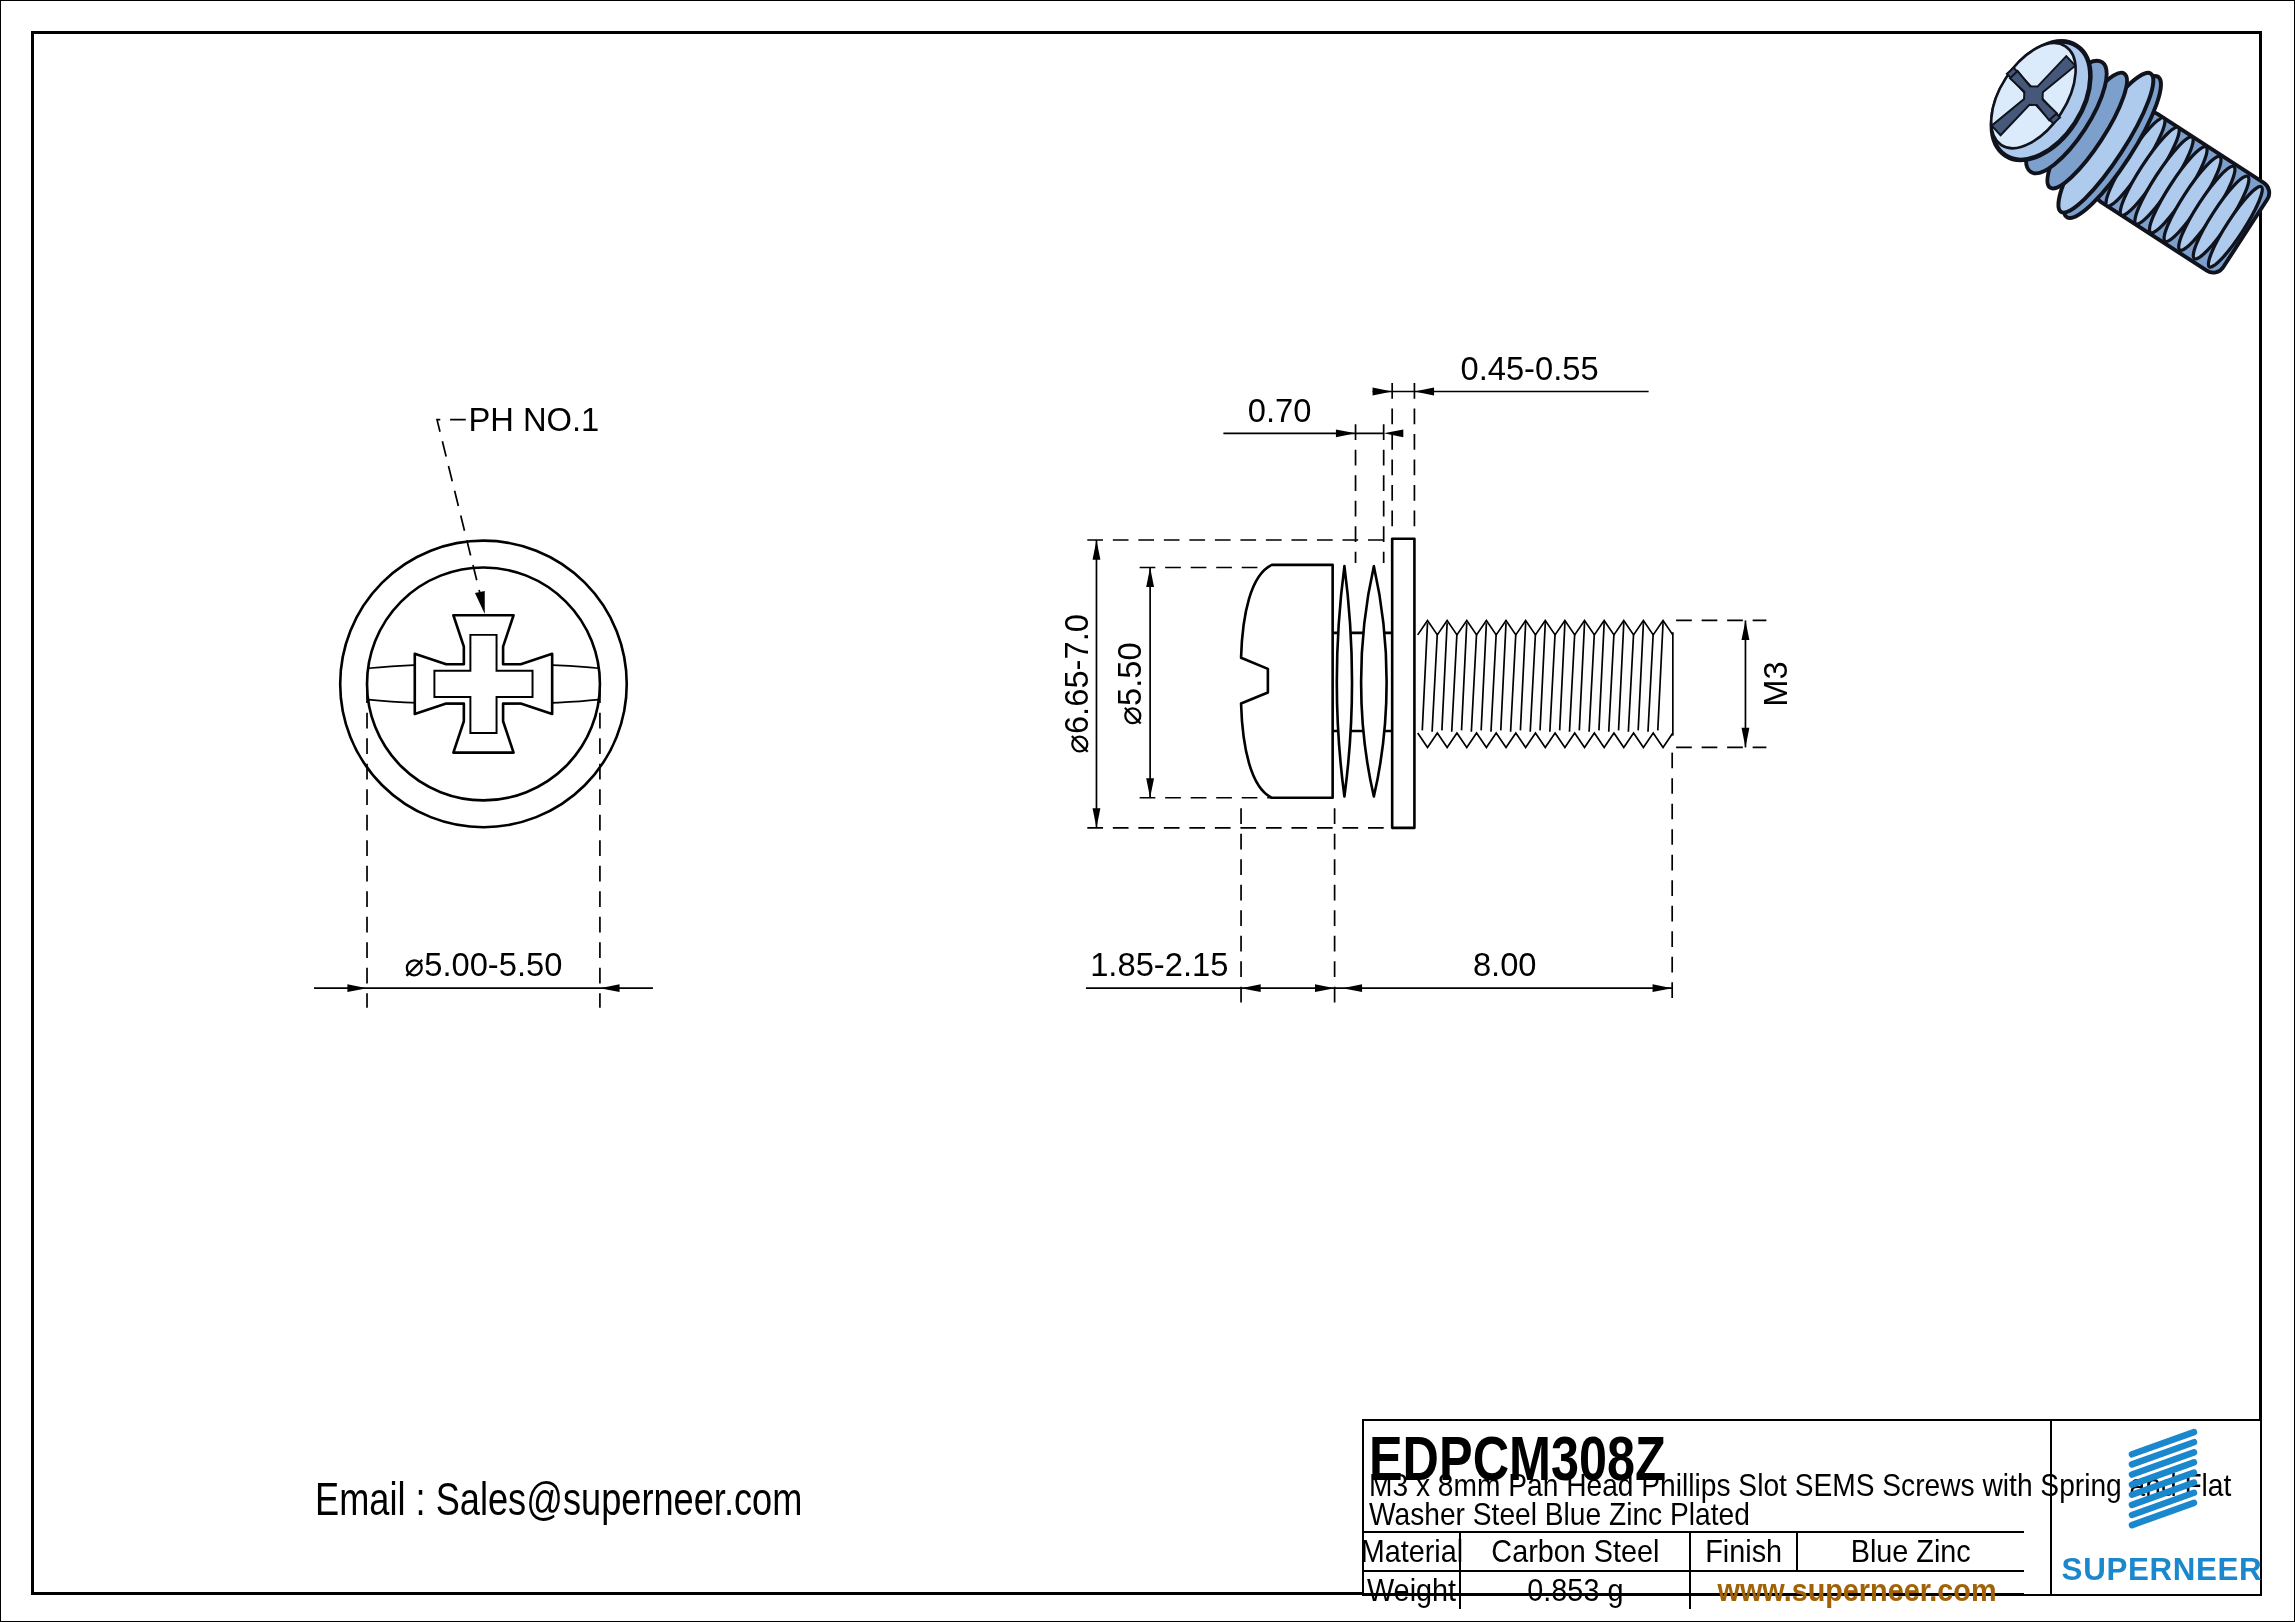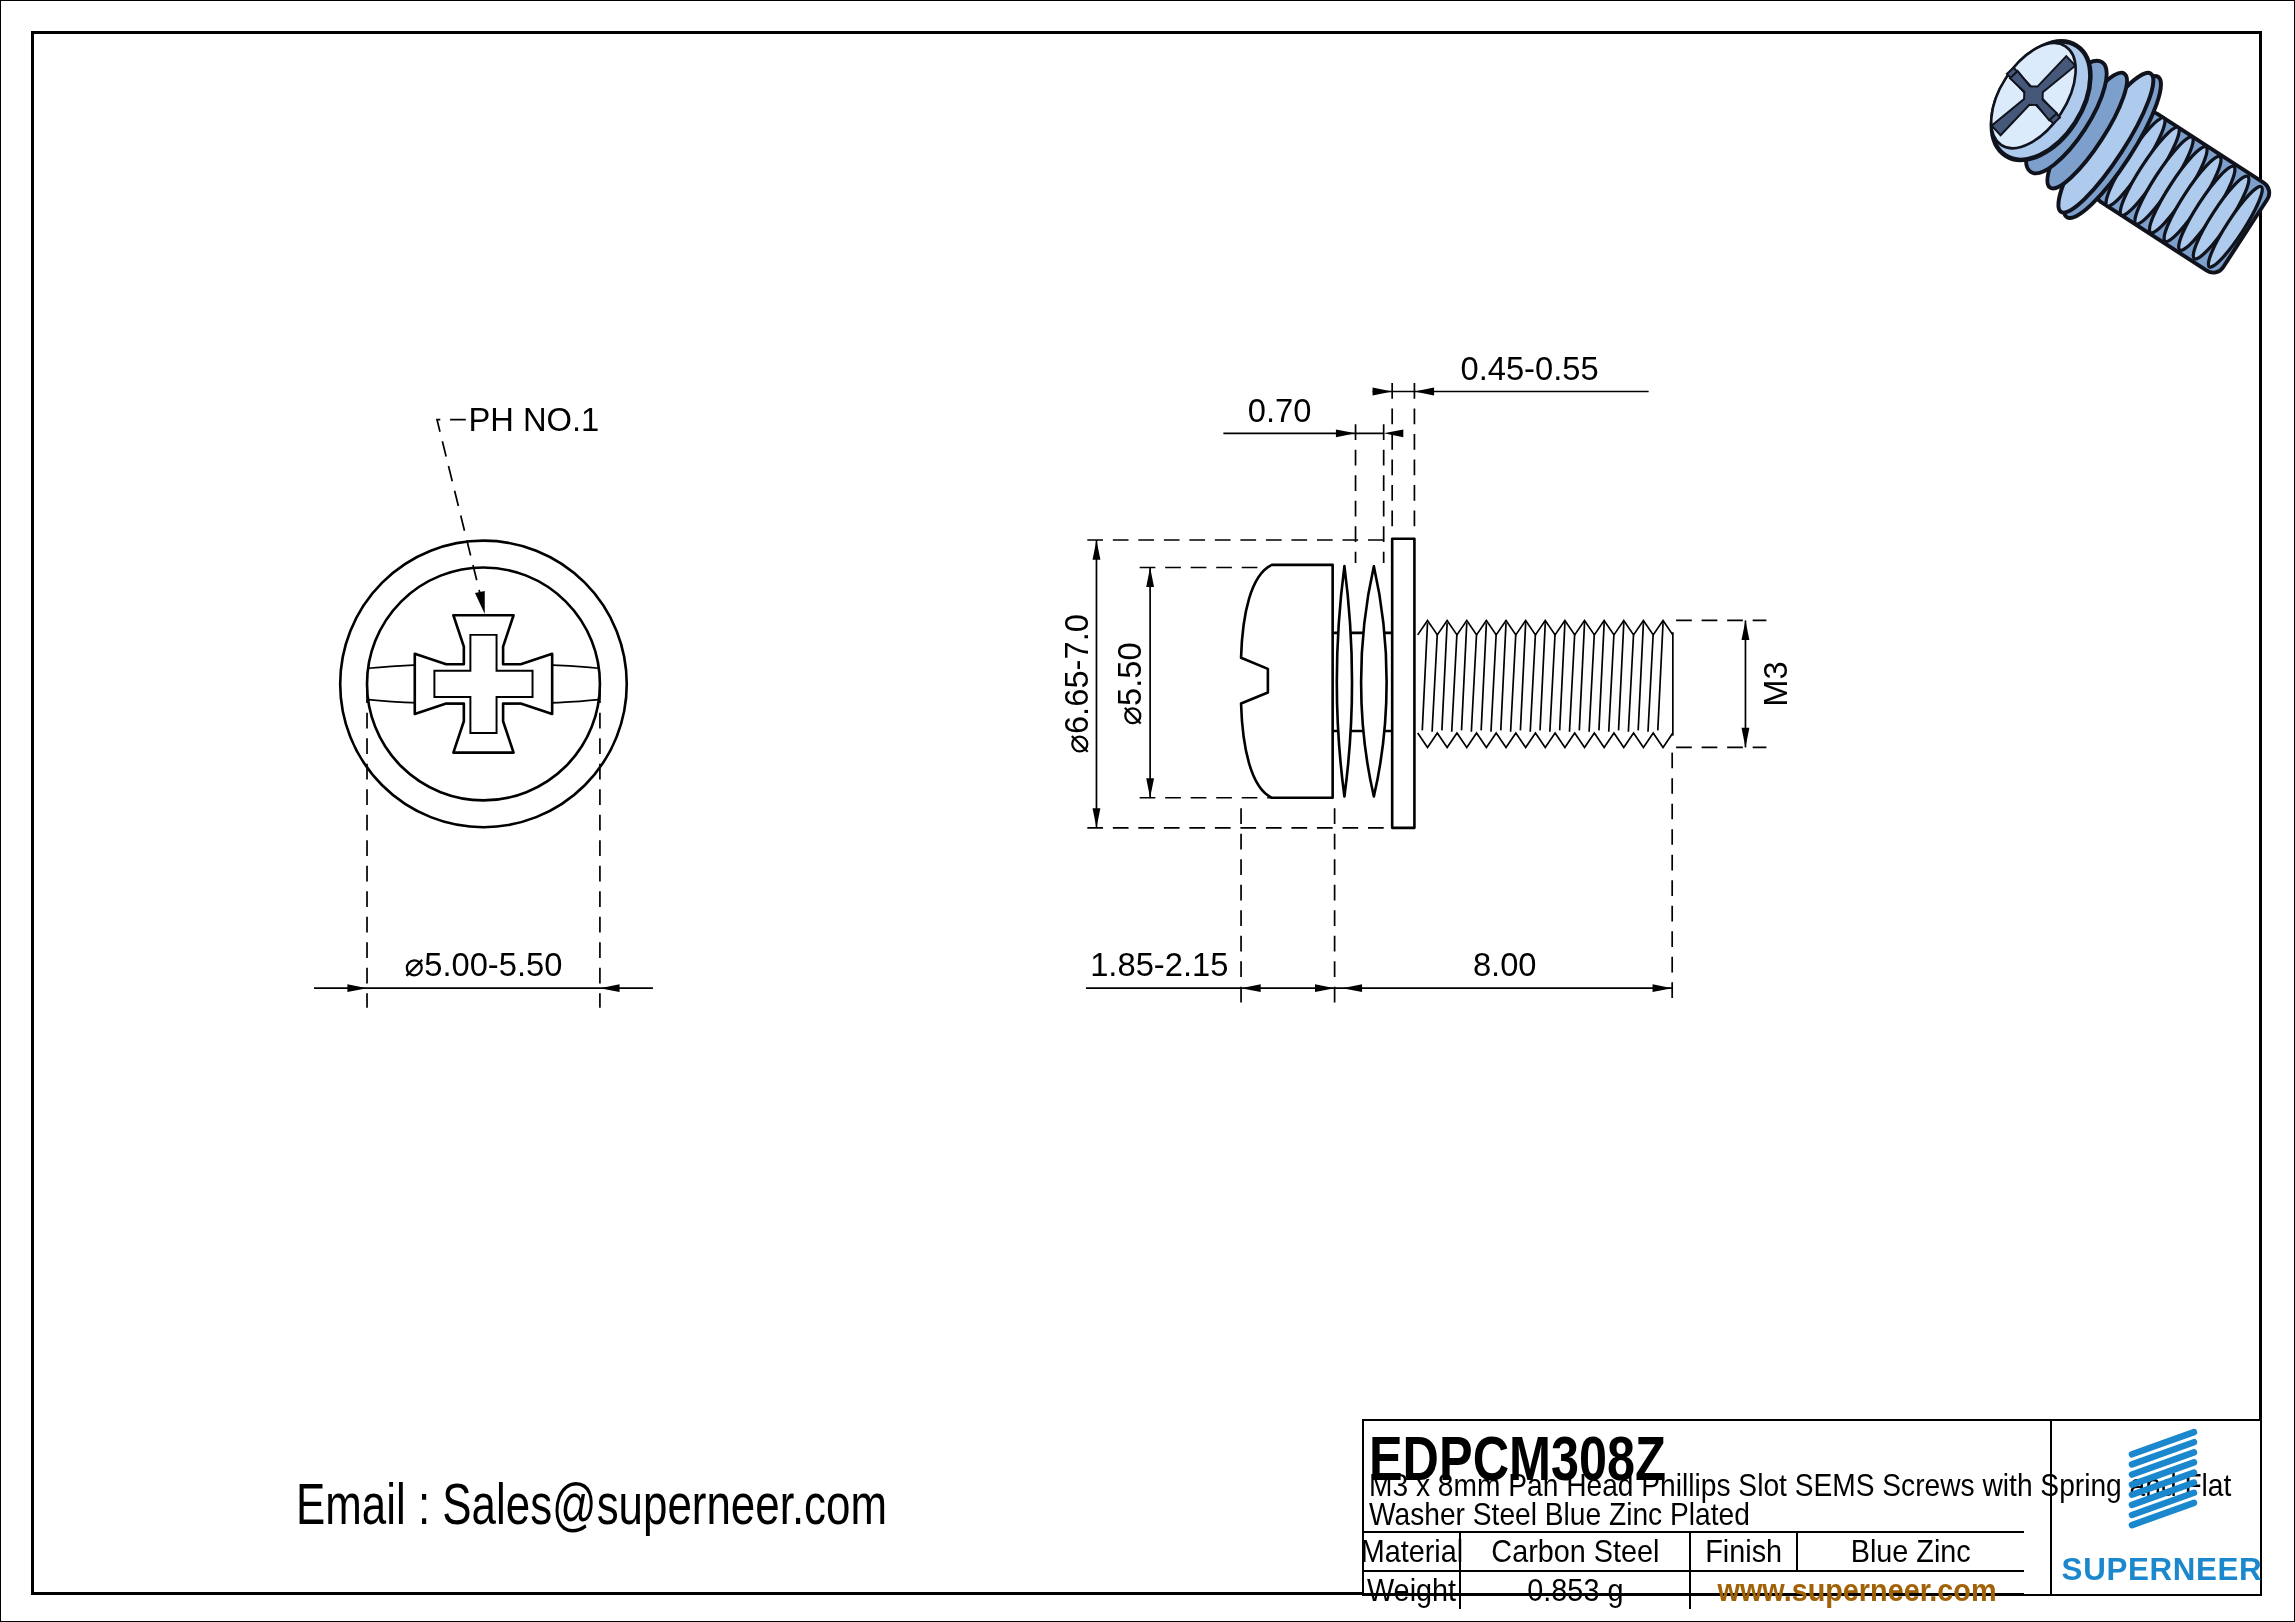--- a/index.html
+++ b/index.html
@@ -9,21 +9,21 @@
   .frame{position:absolute;left:31px;top:31px;width:2231px;height:1564px;border:3.3px solid #000;box-sizing:border-box;}
   svg{position:absolute;left:0;top:0;}
   
   .part{fill:#fff;stroke:#000;stroke-width:4;stroke-linejoin:round;}
   .ln{fill:none;stroke:#000;stroke-width:4;}
   .dim{fill:none;stroke:#000;stroke-width:2.6;}
   .dash{fill:none;stroke:#000;stroke-width:2.6;stroke-dasharray:24 15;}
   .arr{fill:#000;stroke:none;}
   .dimtxt{font:50px "Liberation Sans","DejaVu Sans",sans-serif;fill:#000;}
   
-  .email{position:absolute;left:296px;top:1471px;font-size:57px;white-space:nowrap;}
+  .email{position:absolute;left:315px;top:1471px;font-size:47px;white-space:nowrap;}
   .email span{display:inline-block;transform:scaleX(.77);transform-origin:left center;}
   
   .tb{position:absolute;left:1362px;top:1419px;width:900px;height:177px;border:2.6px solid #000;box-sizing:border-box;background:#fff;}
   .tb-main{position:absolute;left:0;top:0;width:660px;height:100%;border-right:2.6px solid #000;box-sizing:content-box;padding-left:26px;}
   .tb-title{position:absolute;left:5.2px;top:1.3px;font-size:63px;font-weight:bold;white-space:nowrap;}
   .tb-title span{display:inline-block;transform:scaleX(.8);transform-origin:left center;}
   .tb-desc{position:absolute;left:5.2px;top:50px;font-size:32px;line-height:29.4px;white-space:nowrap;}
   .tb-desc div{transform:scaleX(.88);transform-origin:left center;}
   .tb-table{position:absolute;left:0;top:110px;width:660px;height:64px;border-top:2.6px solid #000;border-bottom:2.6px solid #000;
             box-sizing:border-box;display:grid;grid-template-columns:97px 230px 107px 1fr;grid-template-rows:1fr 1fr;}

